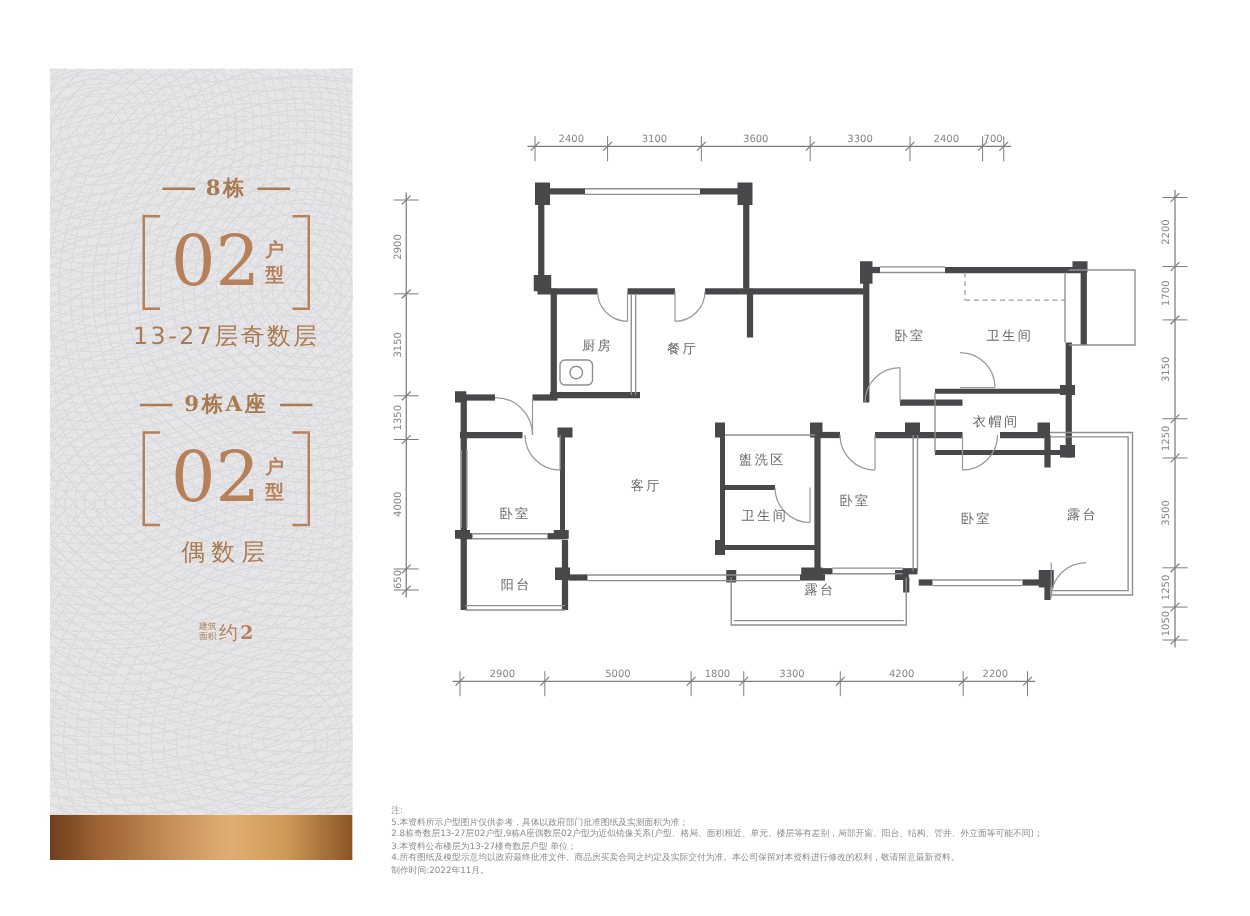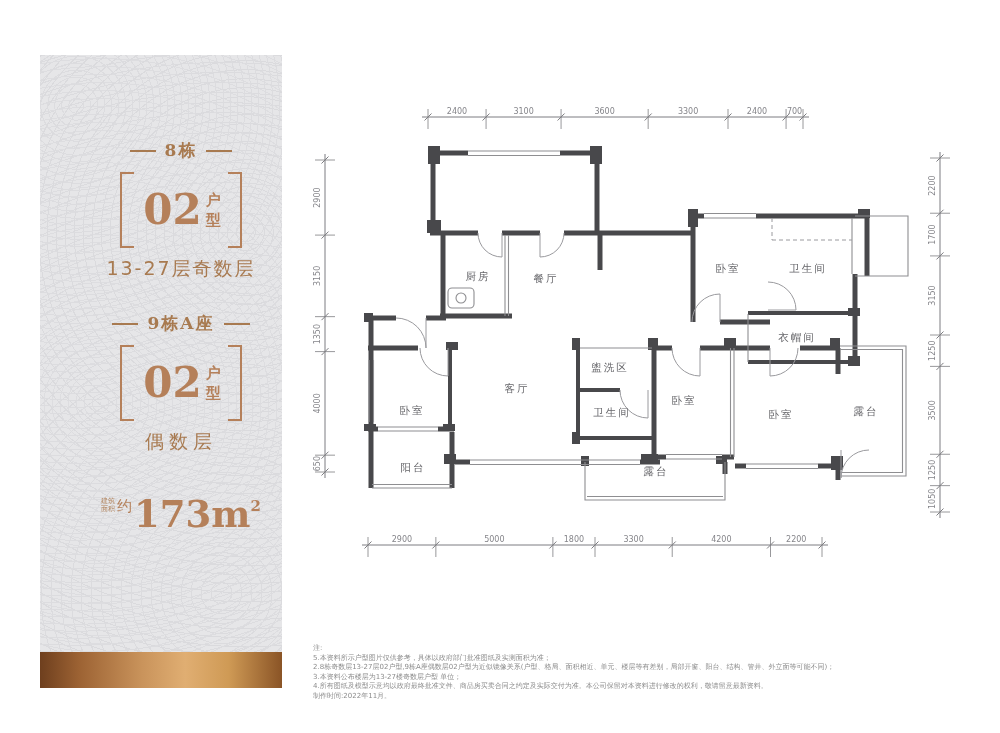--- a/index.html
+++ b/index.html
@@ -23,21 +23,21 @@
   .bld-row .dash{width:26px;height:2px;background:#a87a50;}
   .bld-name{font-family:"DejaVu Serif","Liberation Serif",serif;font-size:17px;font-weight:bold;letter-spacing:2px;}
   .unit-block{display:flex;align-items:center;margin-top:10px;margin-bottom:6px;}
   .brk{width:13px;height:76px;position:relative;}
   .brk.l{border-left:2px solid #b5805a;}
   .brk.r{border-right:2px solid #b5805a;}
   .brk.l::before,.brk.l::after{content:"";position:absolute;left:0;width:12px;height:2px;background:#b5805a;}
   .brk.r::before,.brk.r::after{content:"";position:absolute;right:0;width:12px;height:2px;background:#b5805a;}
   .brk::before{top:0;} .brk::after{bottom:0;}
   .unit-num{
-    font-family:"DejaVu Serif","Liberation Serif",serif;font-size:42px;font-weight:bold;
+    font-family:"DejaVu Serif","Liberation Serif",serif;font-size:56px;font-weight:normal;
     color:#b5805a;line-height:70px;margin:0 4px 0 8px;
   }
   .unit-word{display:flex;flex-direction:column;justify-content:center;gap:4px;color:#b5805a;
     font-size:15px;line-height:16px;margin-right:6px;font-weight:bold;}
   .floors{color:#a87a50;font-size:19px;letter-spacing:2px;margin-top:2px;}
   .floors.wide{letter-spacing:5px;}
   .gap1{height:84px;} .gap2{height:30px;}
   .area-row{display:flex;margin-top:42px;color:#b5805a;}
   .area-prefix{display:flex;flex-direction:column;font-size:7px;line-height:8px;color:#b08058;margin-bottom:7px;}
   .area-approx{font-size:15px;margin:0 2px 6px 2px;}
@@ -100,21 +100,20 @@
       <span class="brk r"></span>
     </div>
     <div class="floors wide">偶数层</div>
 
     <div class="area-row">
       <span class="area-prefix">
         <span>建筑</span>
         <span>面积</span>
       </span>
       <span class="area-approx">约</span>
-      <span class="area-val">173m</span>
       <span class="area-sup">2</span>
     </div>
   </div>
   <div class="copper-bar"></div>
 </div>
 
 <div class="plan-wrap">
 <svg id="plan-svg" width="700" height="530" viewBox="0 0 700 530" xmlns="http://www.w3.org/2000/svg">
 
   <g class="wall5">

